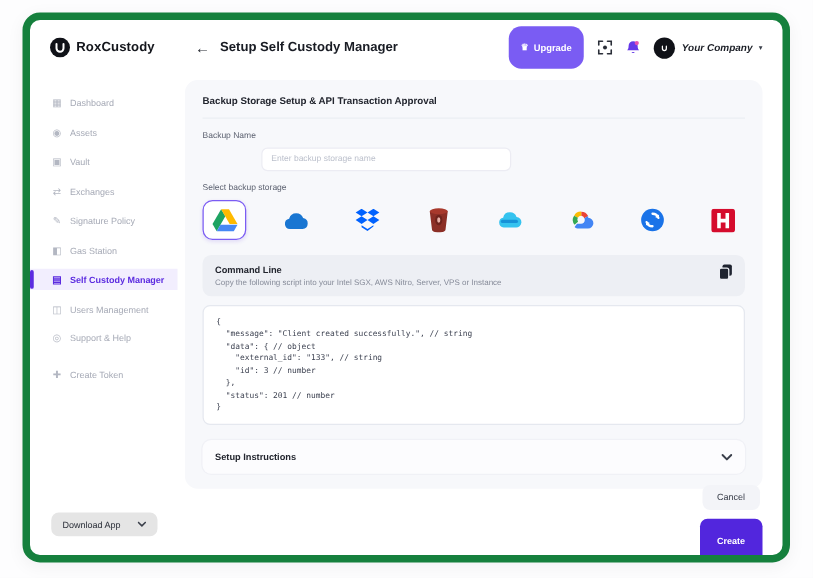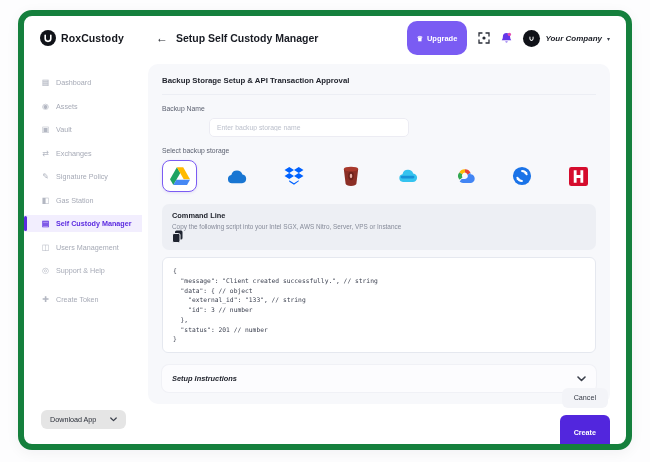--- a/index.html
+++ b/index.html
@@ -46,32 +46,32 @@
   .txt-input { width:200px; height:19px; background:#fff; border:1px solid #ececf3; border-radius:5px;
     font-size:6.8px; padding:0 7px; color:#30343e; font-family:inherit; outline:none;margin-left:47px; }
   .txt-input::placeholder { color:#bcc0cc; }
   .sel-label { font-size:6.8px; color:#5c6170; margin:10px 0 6px; }
   .tiles { display:flex; align-items:center; gap:22px; margin-bottom:12px; }
   .tile { width:36px; height:32px; display:flex; align-items:center; justify-content:center;
     border-radius:8px; border:1.4px solid transparent; cursor:pointer; }
   .tile.selected { border-color:#7b5cf3; background:#ffffff; box-shadow:0 1px 3px rgba(90,43,224,.12); }
   .tile svg { display:block; }
   
-  .cmd-head { background:#edeff4; border-radius:7px; padding:7px 10px; display:flex; align-items:flex-start;flex-direction:column; }
+  .cmd-head { background:#edeff4; border-radius:7px; padding:7px 10px; display:flex; align-items:flex-start; }
   .cmd-titles { flex:1; }
   .cmd-title { font-size:7.4px; font-weight:bold; color:#23262f; margin-bottom:3px; }
   .cmd-sub { font-size:6.4px; color:#80859333; color:#868b99; }
   .code-box { margin-top:7px; background:#ffffff; border:1px solid #e5e8ef; border-radius:6px;
     padding:8px 10px; }
   .code-line { font-family:"DejaVu Sans Mono", monospace; font-size:6.3px; line-height:1.55;
     color:#3c4150; white-space:pre; }
   
   .setup-row { margin-top:12px; background:#fcfcfe; border-radius:7px; padding:9px 10px;
     display:flex; align-items:center; justify-content:space-between; cursor:pointer;
-    box-shadow:0 0 0 1px #f0f1f6;font-style:italic; }
+    box-shadow:0 0 0 1px #f0f1f6; }
   .setup-label { font-size:7.4px; font-weight:bold; color:#23262f; }
   
   .footer { flex:0 0 auto; height:46px; display:flex; align-items:center; padding:0 16px 4px 17px; }
   .download { display:flex; align-items:center; gap:14px; background:#e5e5e5; border:none; border-radius:6px;
     height:19px; padding:0 9px; font-size:7.2px; color:#2a2e38; font-family:inherit; cursor:pointer; }
   .footer-right { margin-left:auto; display:flex; align-items:center; gap:7px;flex-direction:column; }
   .btn-cancel { background:#f3f4f8; border:none; border-radius:6px; height:20px; padding:0 12px;
     font-size:7.2px; color:#363b47; font-family:inherit; cursor:pointer; }
   .btn-create { background:#5226dd; border:none; border-radius:6px; height:36px; padding:0 14px;
     font-size:7.2px; color:#ffffff; font-weight:bold; font-family:inherit; cursor:pointer; }

